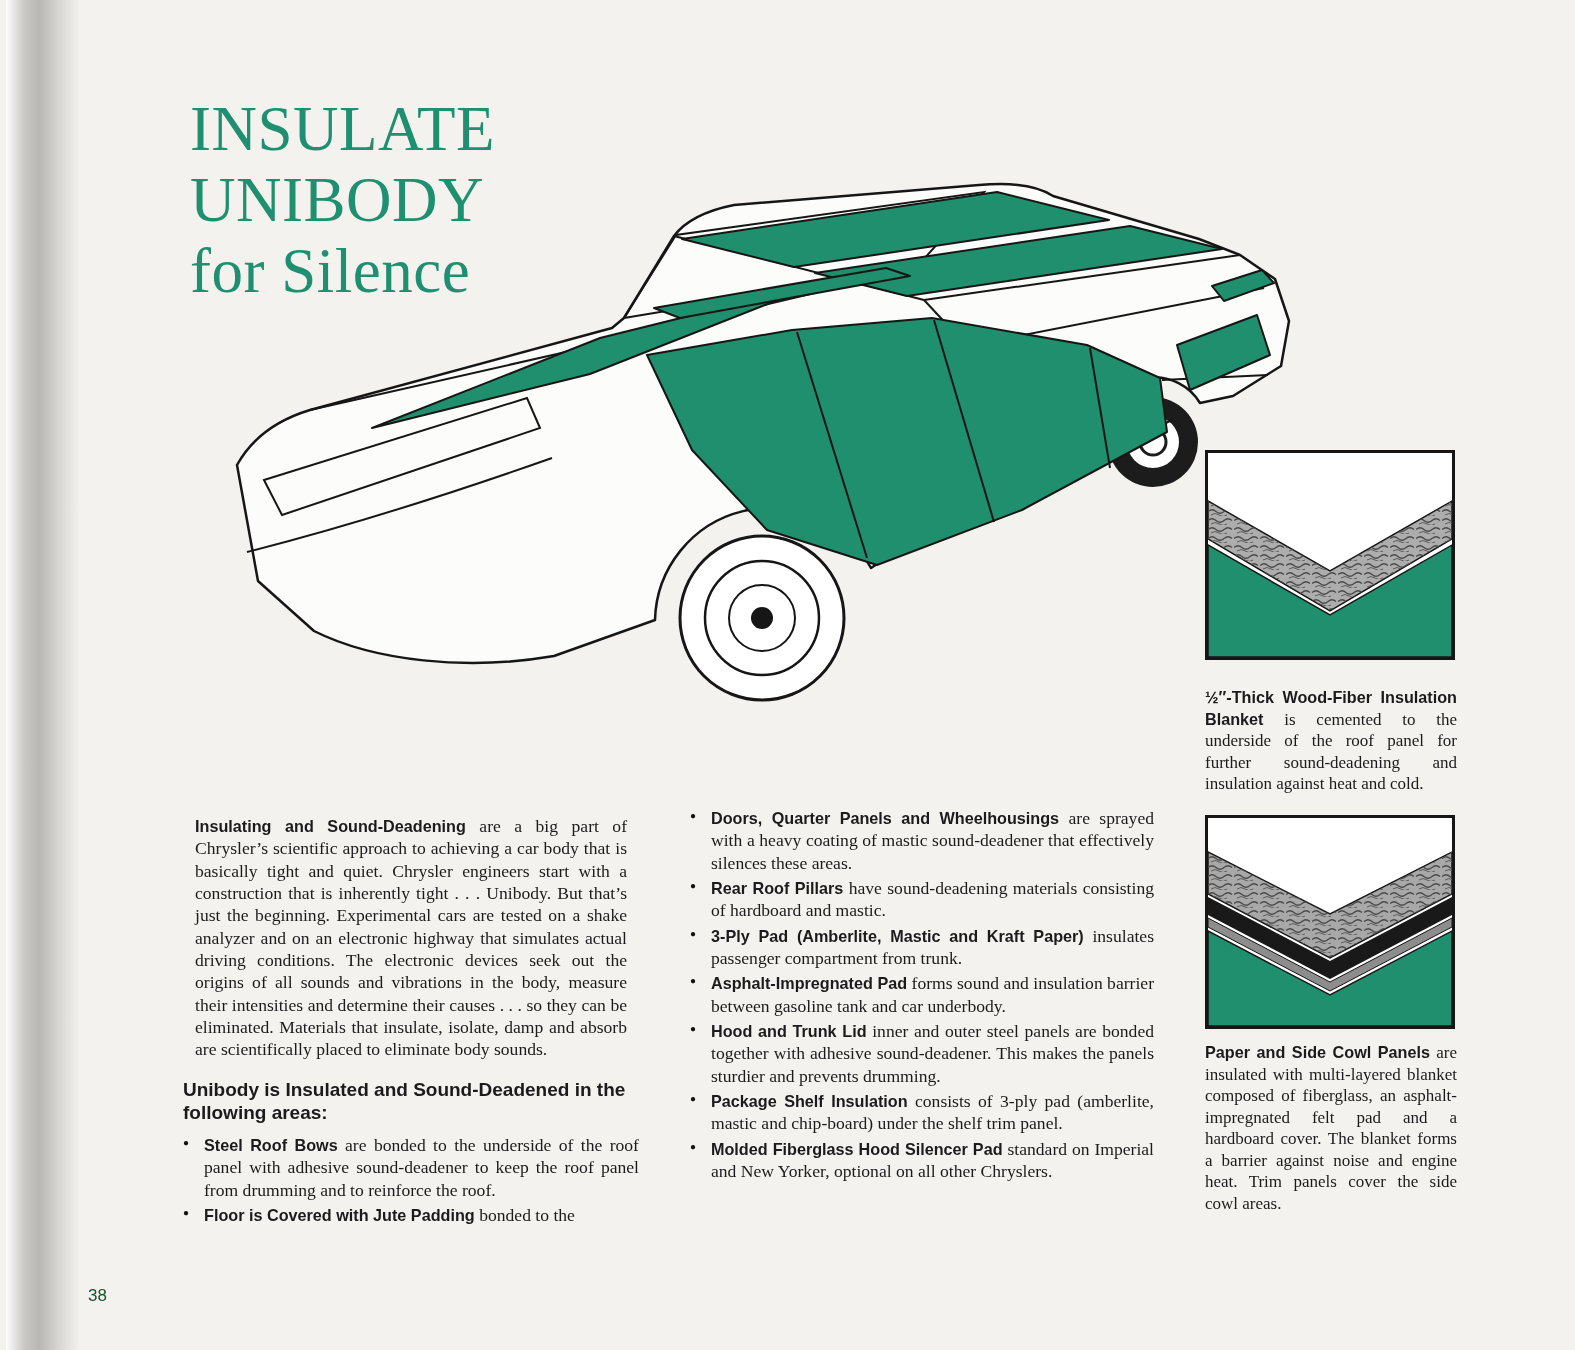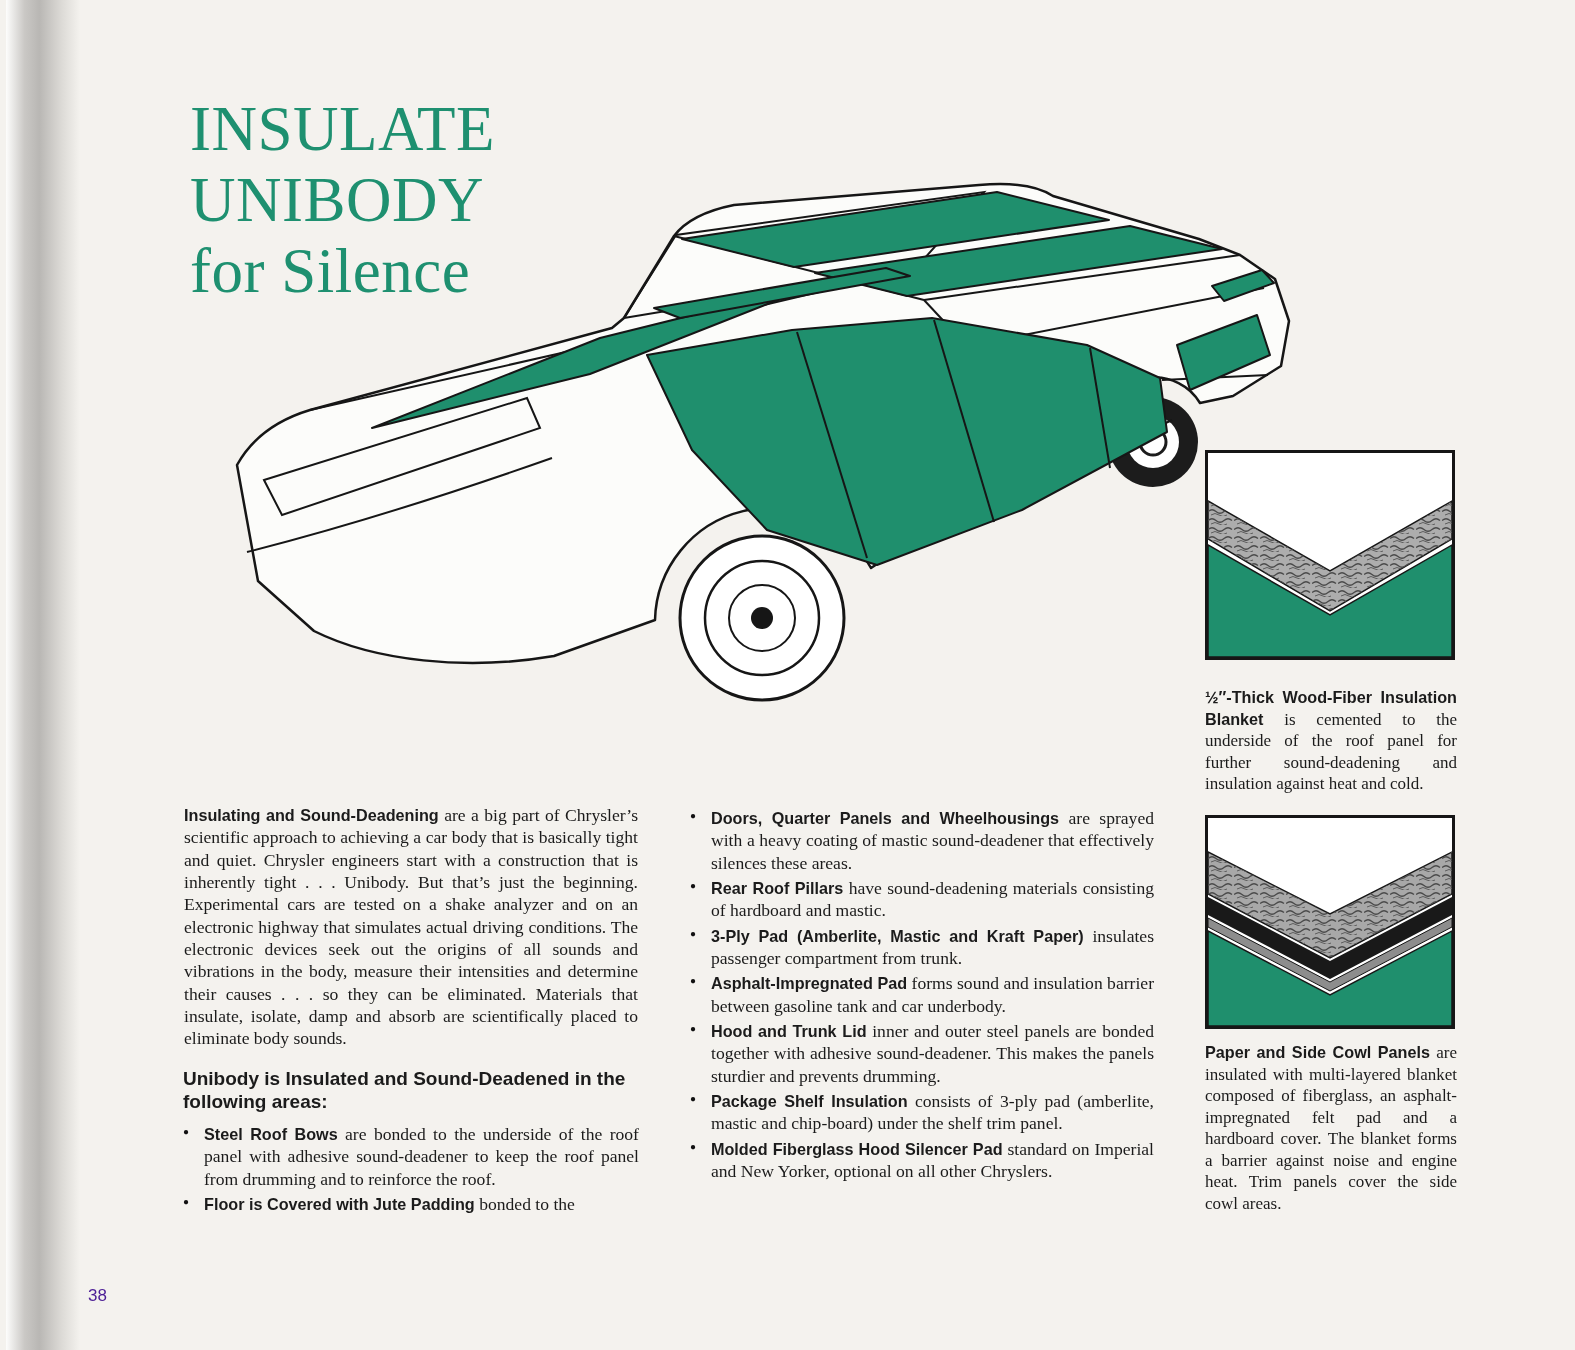--- a/index.html
+++ b/index.html
@@ -18,22 +18,22 @@
   #cap2{top:1042px;}
   .lead-sans{font-family:"Liberation Sans", sans-serif;font-weight:bold;font-size:16.2px;}
   .col{position:absolute;top:803px;font-size:17.6px;line-height:1.27;text-align:justify;}
   #col1{left:183px;width:456px;}
   #col2{left:690px;width:464px;}
   .subhead{font-family:Liberation Sans, sans-serif;font-weight:bold;font-size:19px;line-height:1.22;
            margin:17px 0 10px;text-align:left;}
   ul.bullets{list-style:none;margin:4px 0 0;padding:0;}
   ul.bullets li{position:relative;padding-left:21px;margin-bottom:3px;}
   ul.bullets li::before{content:"\25CF";position:absolute;left:0;top:3px;font-size:10px;color:#111;}
-  .pagenum{position:absolute;left:88px;top:1286px;font-family:"Liberation Sans", sans-serif;font-size:17px;color:#4c1d95;}
-  p{margin:1px;}
+  .pagenum{position:absolute;left:88px;top:1286px;font-family:"Liberation Sans", sans-serif;font-size:17px;color:#14532d;}
+  p{margin:12px;}
 </style>
 </head>
 <body>
 
 <div class="page">
   <div class="spine"></div>
 
   <div class="heading">
     <div>INSULATE</div>
     <div>UNIBODY</div>

